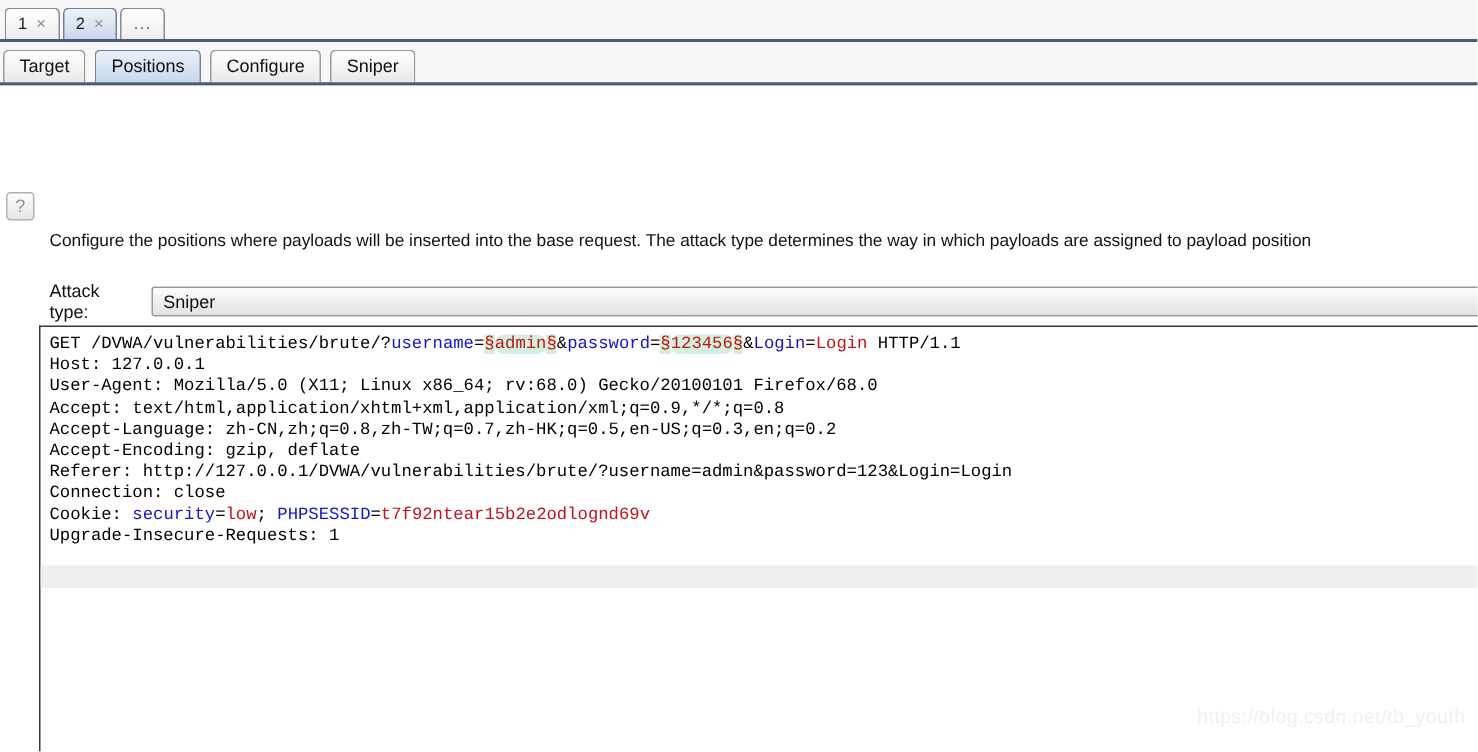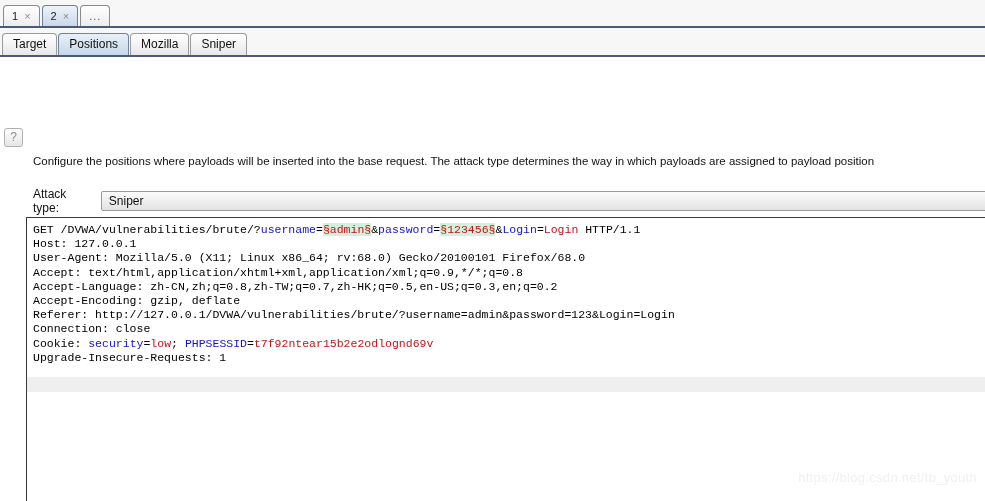--- a/index.html
+++ b/index.html
@@ -68,21 +68,21 @@
     height: 29px;
     background: #f7f7f7;
     box-sizing: border-box;
     border-bottom: 2px solid #4a5a78;
   }
   .modtabs {
     display: flex;
     align-items: flex-end;
     height: 27px;
     padding-left: 2px;
-    gap: 1px;
+    gap: 6px;
   }
   .modtab {
     height: 22px;
     line-height: 21px;
     padding: 0 10px;
     box-sizing: border-box;
     border: 1px solid #9a9a9a;
     border-bottom: none;
     border-radius: 4px 4px 0 0;
     background: linear-gradient(#ffffff, #e8e8e8);
@@ -202,21 +202,21 @@
     font-size: 11.5px;
     line-height: 14.2px;
     color: #000000;
     white-space: pre;
   }
   .code .line {
     white-space: pre;
     height: 14.2px;
   }
   .tok-name { color: #1414c8; }
-  .tok-val  { color: #c0141e; }
+  .tok-val  { color: #c0141e; border-radius: 6px; }
   .tok-mark { color: #d00000; }
   .hl       { background: #d2f0dc; }
 
   .strip {
     position: absolute;
     left: 0;
     right: 0;
     top: 159px;
     height: 15px;
     background: #efefef;
@@ -249,21 +249,21 @@
       <div class="wintab ellipsis">
         <span>...</span>
       </div>
     </div>
 </div>
 
 <div class="modbar">
   <div class="modtabs" id="module-tabs">
       <div class="modtab">Target</div>
       <div class="modtab sel">Positions</div>
-      <div class="modtab">Mozilla</div>
+      <div class="modtab">Configure</div>
       <div class="modtab">Sniper</div>
     </div>
   <div class="underline"></div>
 </div>
 
 <div class="panel">
 
   <div class="helpicon">?</div>
 
 

